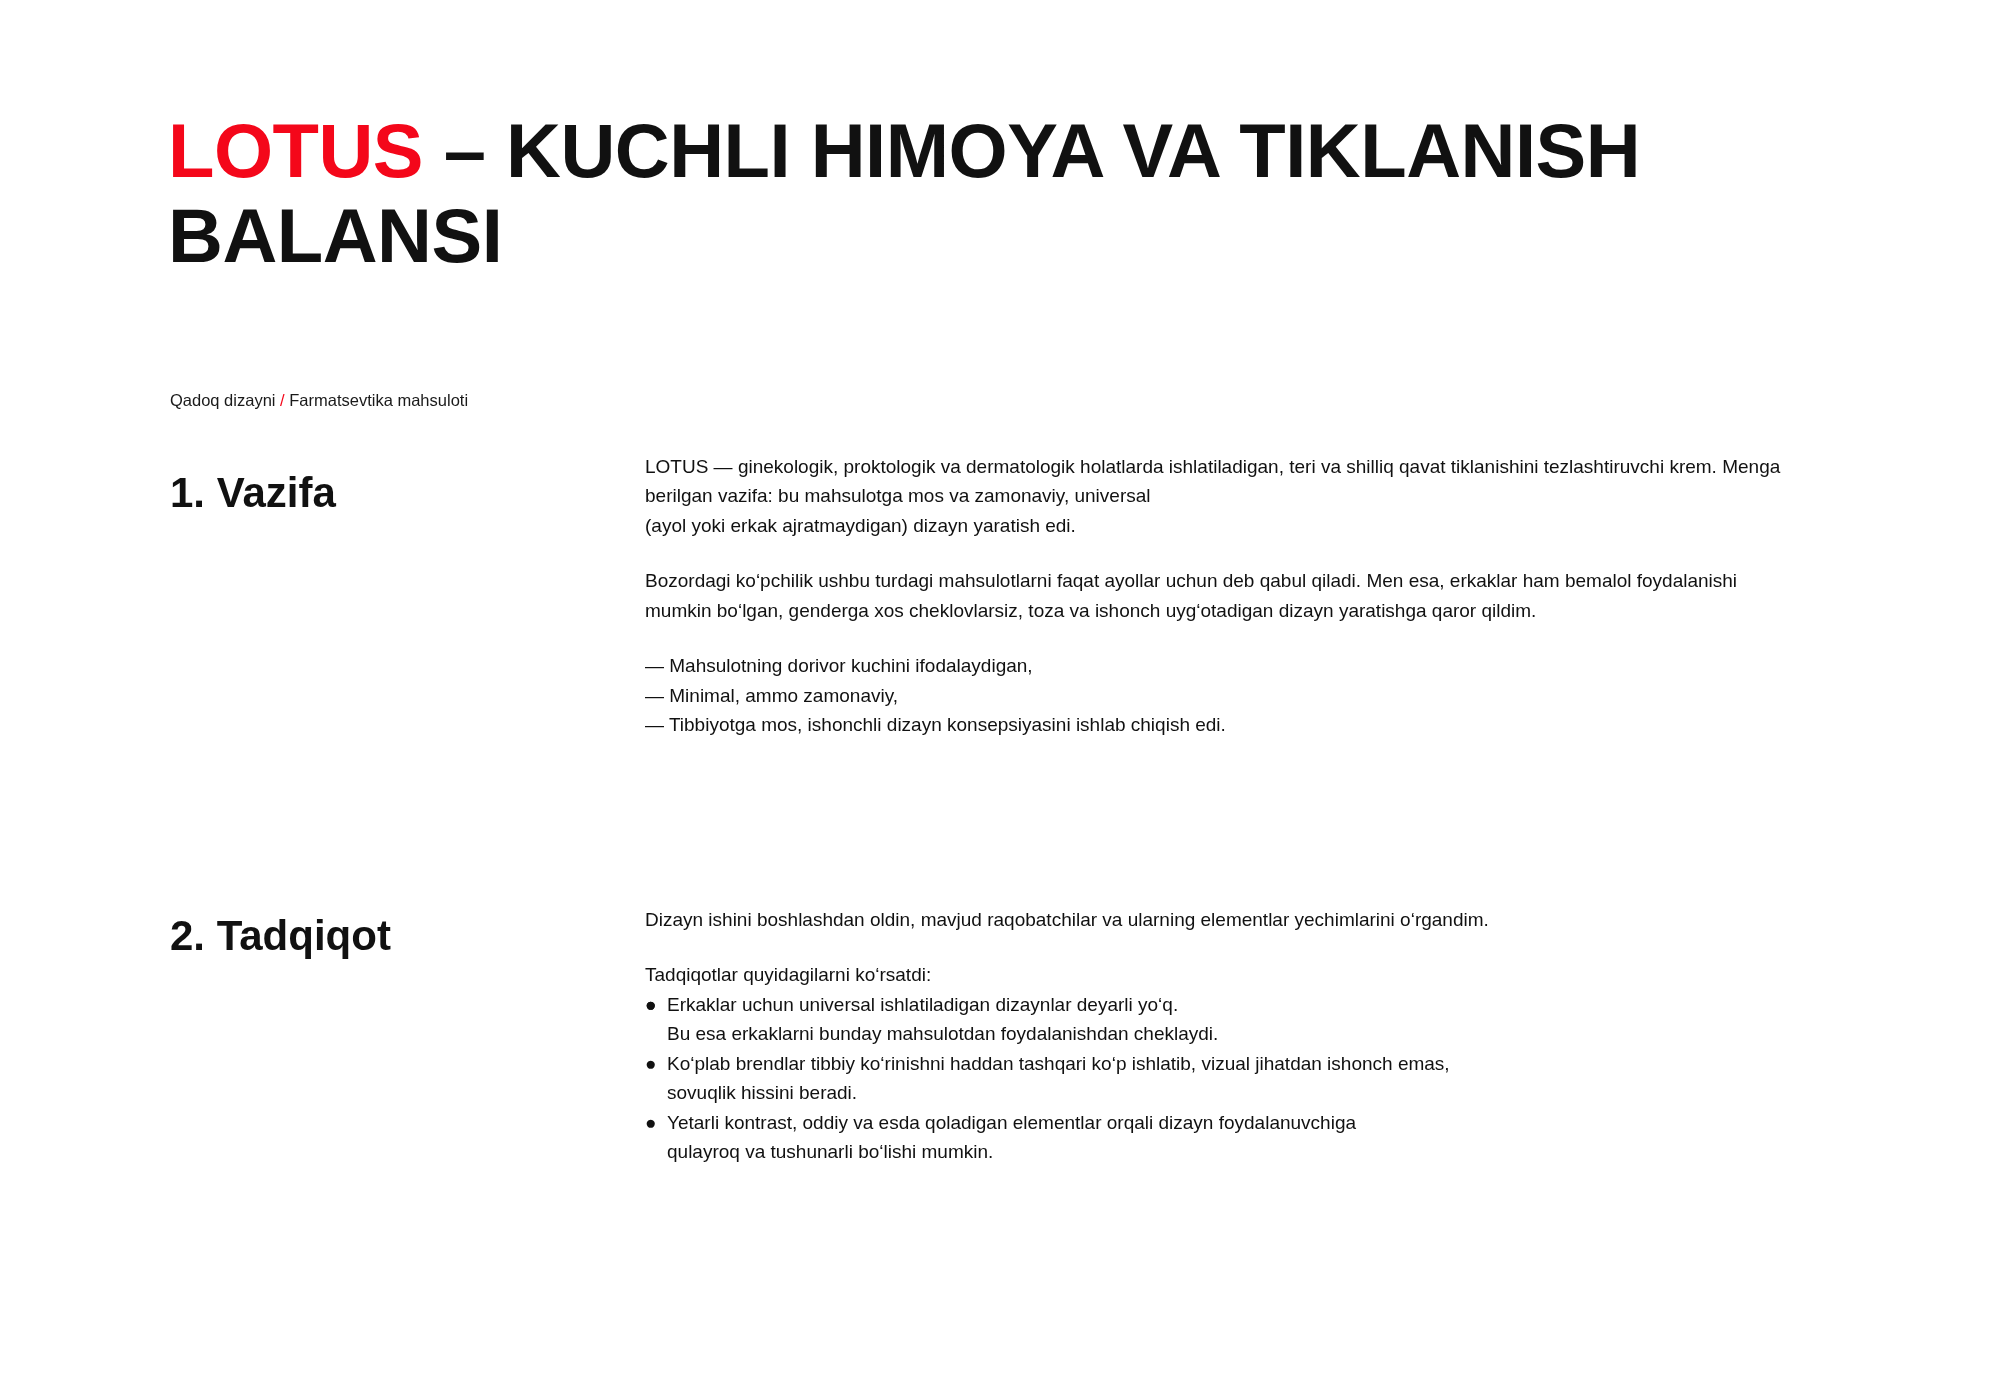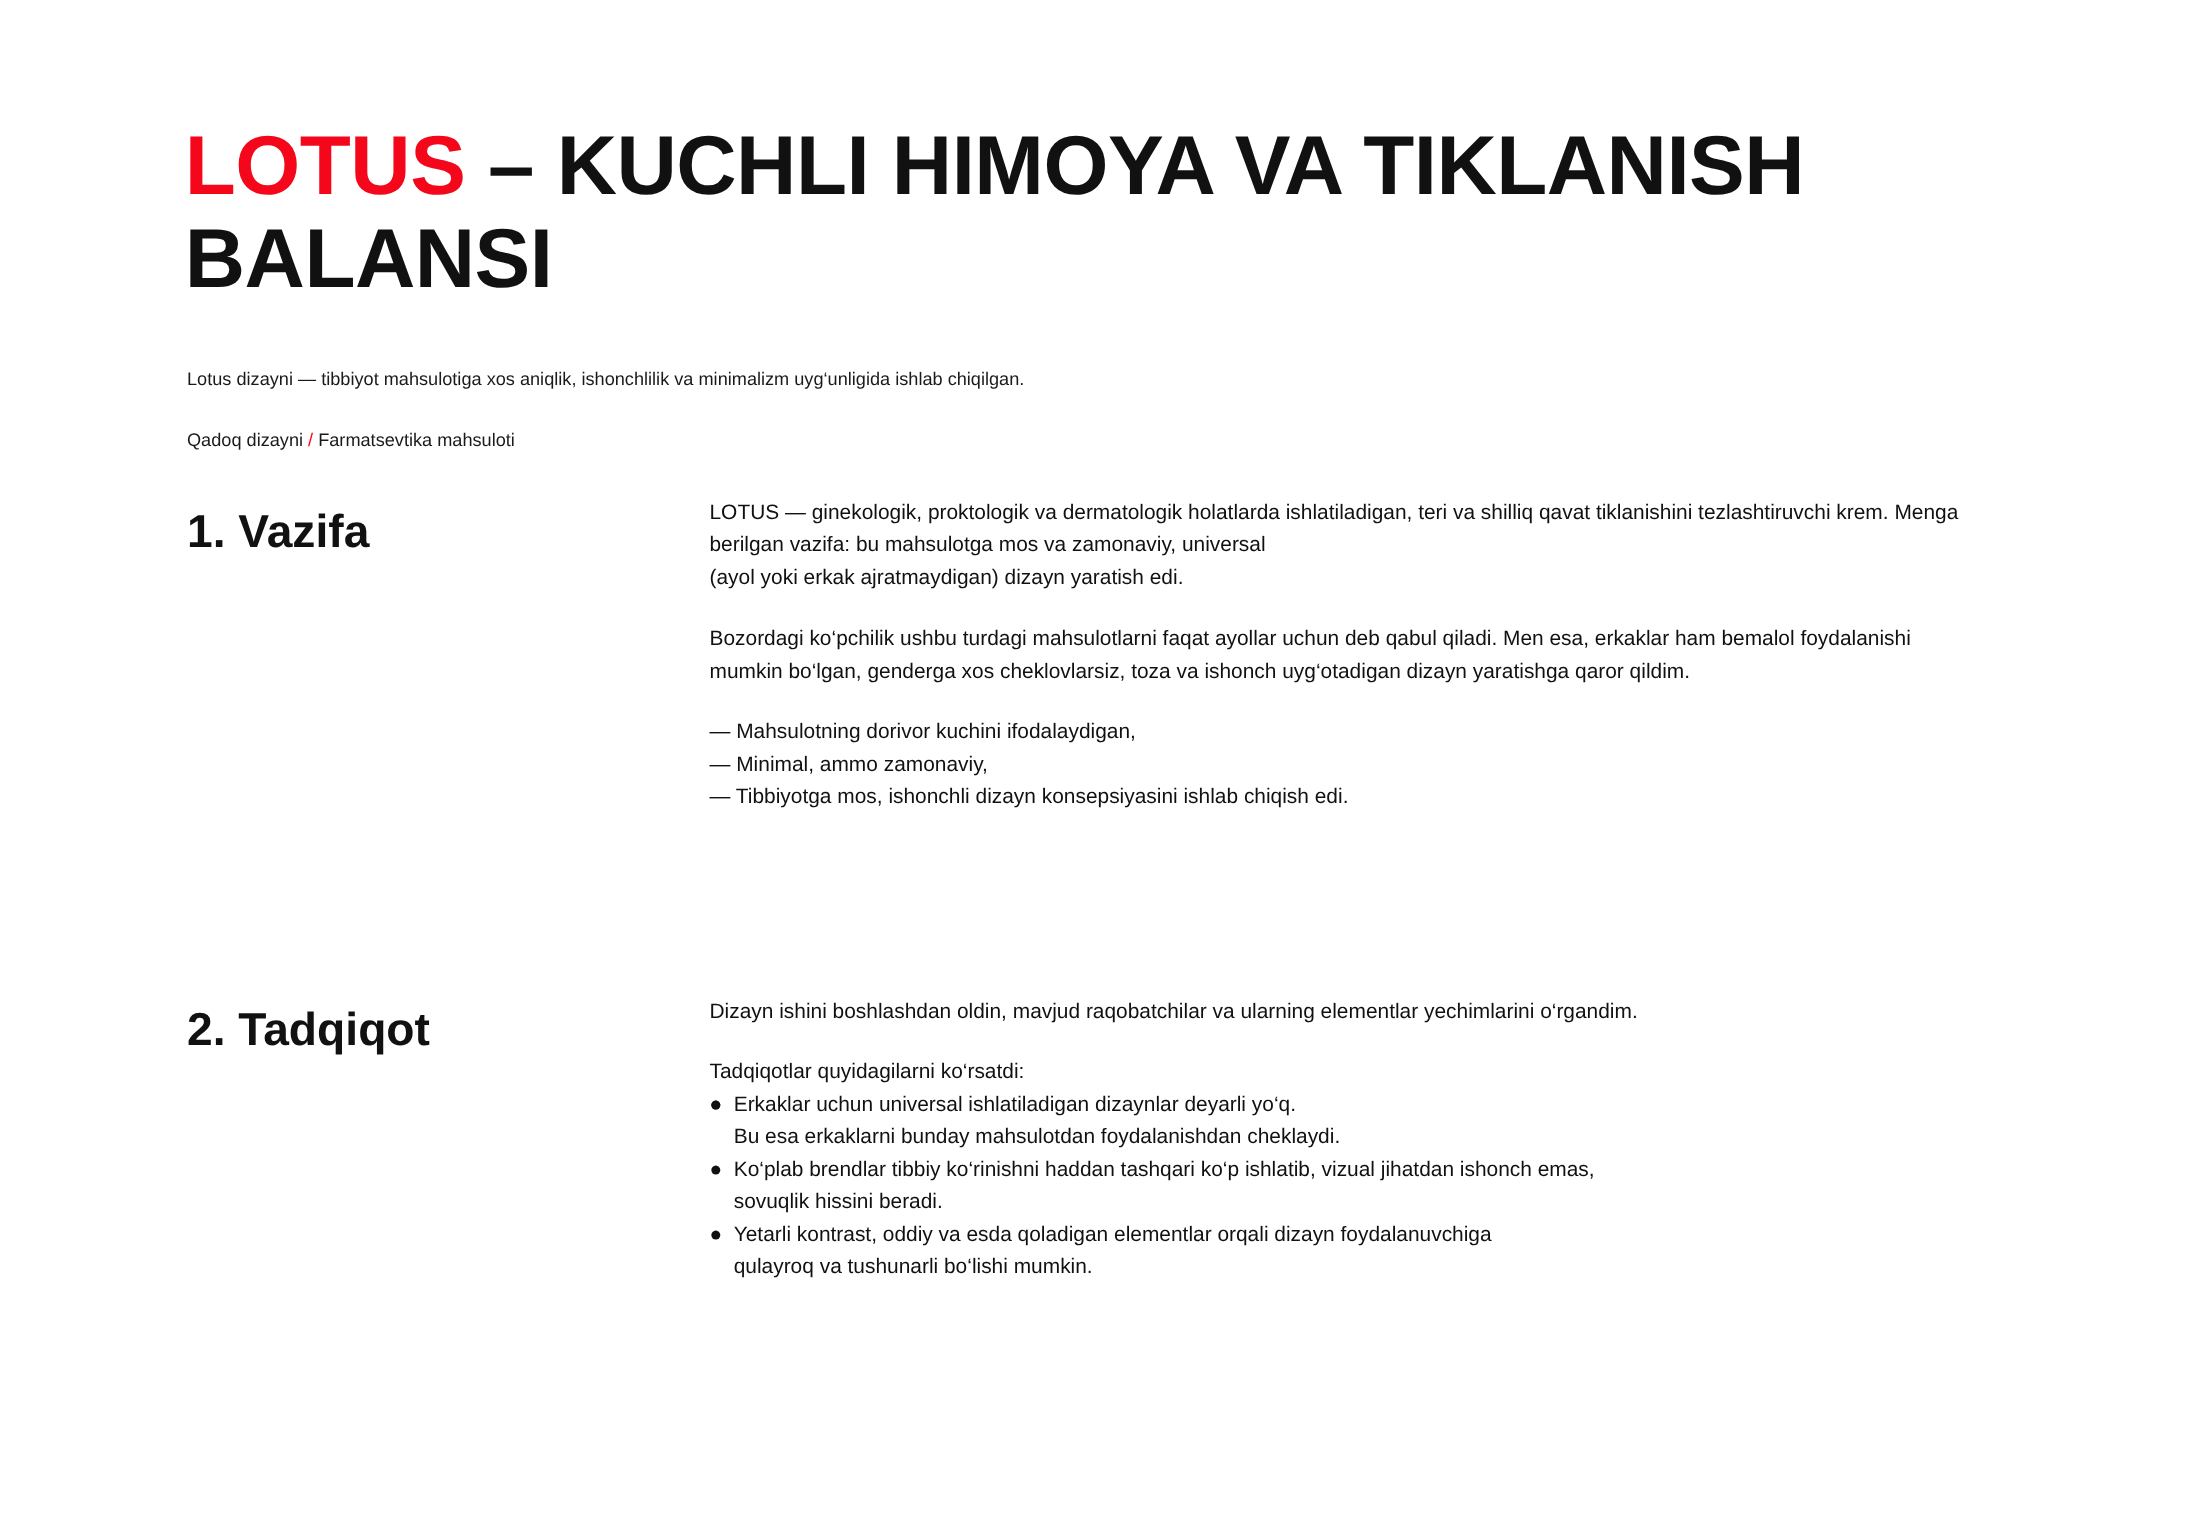--- a/index.html
+++ b/index.html
@@ -109,34 +109,33 @@
     margin: 0;
     white-space: pre-line;
   }
   .bullets li .dot {
     position: absolute;
     left: 0;
     top: 0;
   }
 
   #section-1 { top: 452px; }
-  #section-1 .section-heading { top: 8px; }
+  #section-1 .section-heading { top: 18px; }
   #section-2 { top: 905px; }
   #section-2 .section-heading { top: 8px; }
 </style>
 </head>
 <body>
 
 <div class="page">
 
   <div class="title-block">
     <h1 class="title"><span class="accent">LOTUS</span><span> – KUCHLI HIMOYA VA TIKLANISH BALANSI</span></h1>
   </div>
 
-  <div class="subtitle">Lotus dizayni — tibbiyot mahsulotiga xos aniqlik, ishonchlilik va minimalizm uyg‘unligida ishlab chiqilgan.</div>
 
   <div class="category"><span>Qadoq dizayni </span><span class="accent">/</span><span> Farmatsevtika mahsuloti</span></div>
 
   <div class="section" id="section-1">
     <h2 class="section-heading">1. Vazifa</h2>
     <div class="section-body">
       <p class="para">LOTUS — ginekologik, proktologik va dermatologik holatlarda ishlatiladigan, teri va shilliq qavat tiklanishini tezlashtiruvchi krem. Menga berilgan vazifa: bu mahsulotga mos va zamonaviy, universal
 (ayol yoki erkak ajratmaydigan) dizayn yaratish edi.</p>
       <p class="para">Bozordagi ko‘pchilik ushbu turdagi mahsulotlarni faqat ayollar uchun deb qabul qiladi. Men esa, erkaklar ham bemalol foydalanishi mumkin bo‘lgan, genderga xos cheklovlarsiz, toza va ishonch uyg‘otadigan dizayn yaratishga qaror qildim.</p>
       <p class="tight">— Mahsulotning dorivor kuchini ifodalaydigan,</p>

